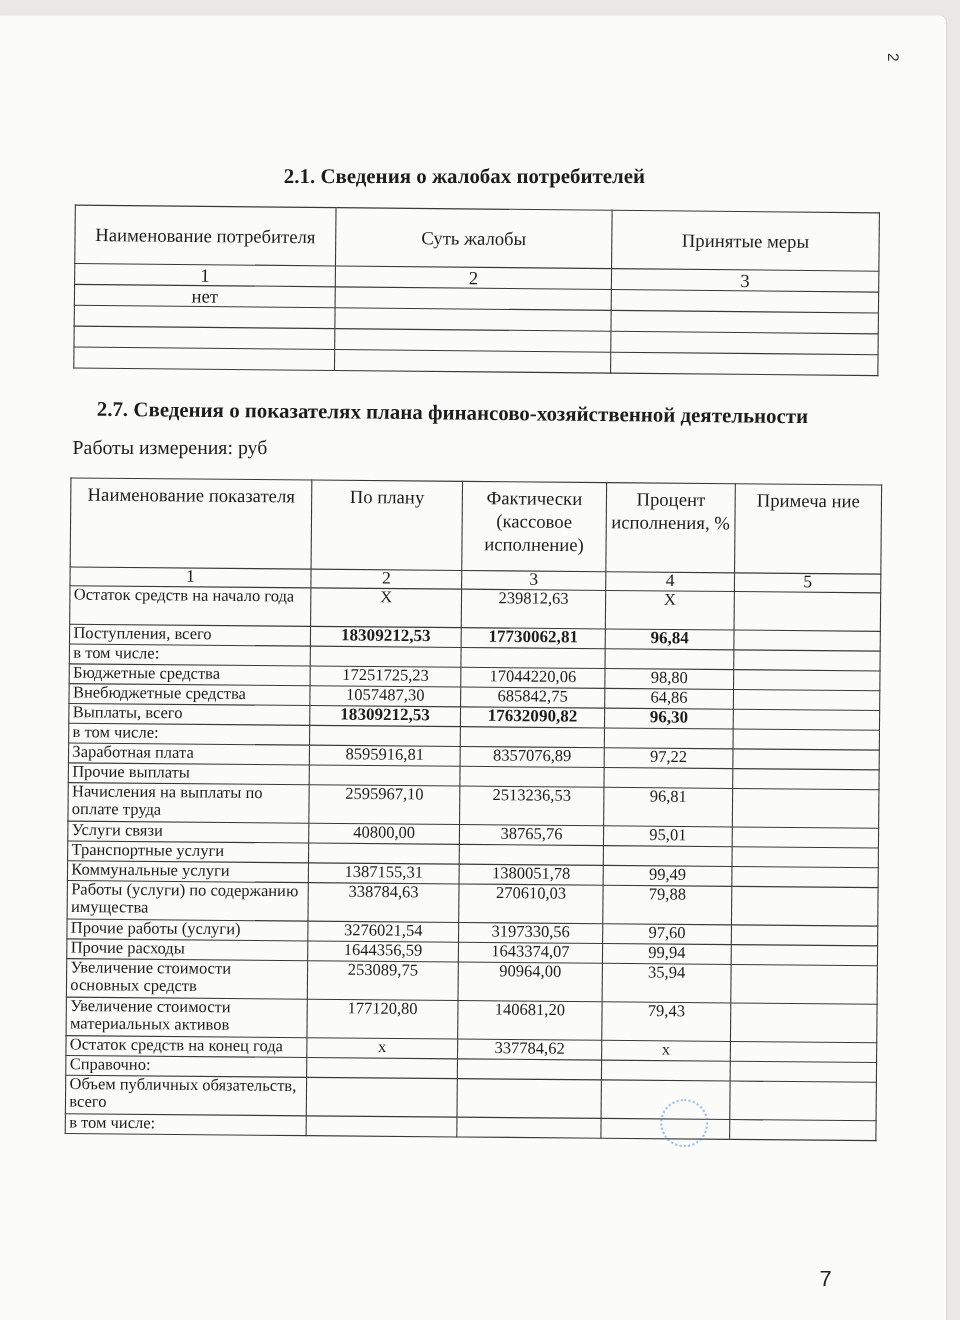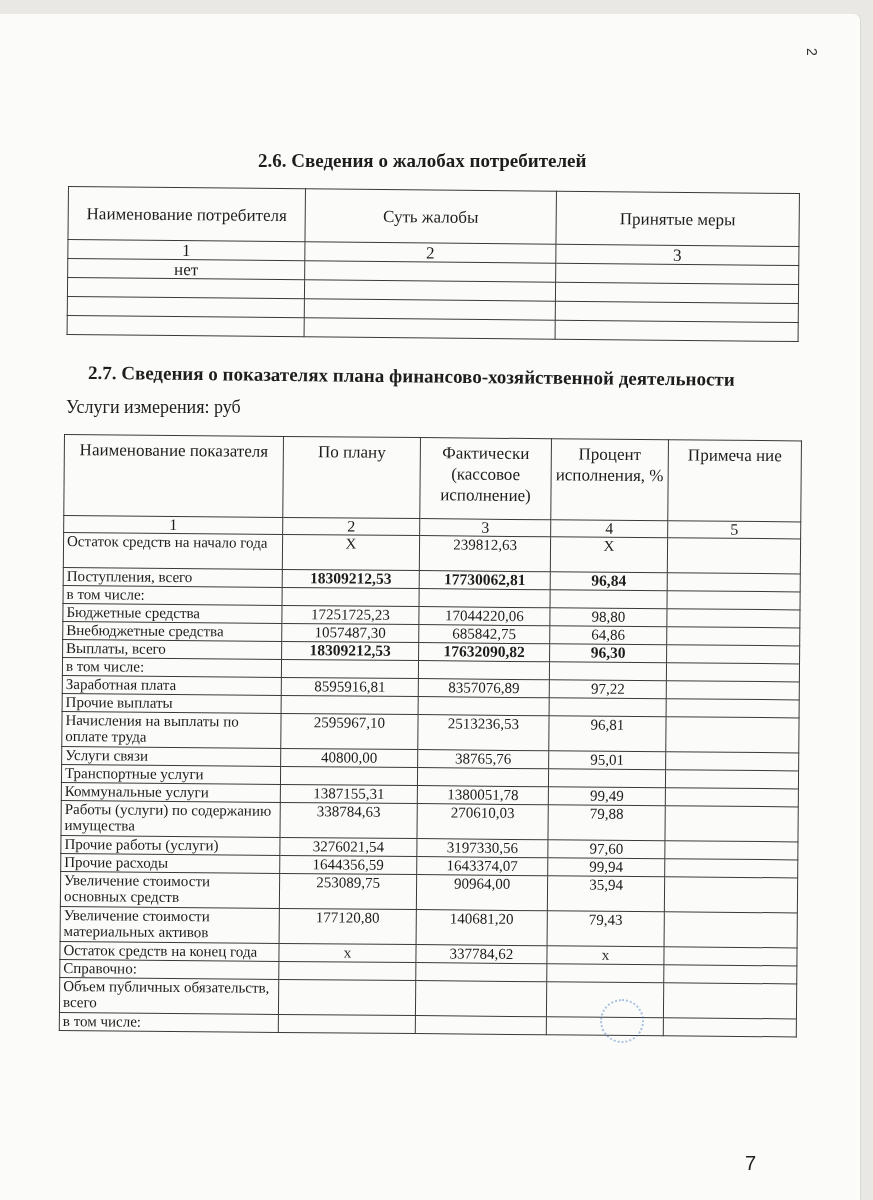--- a/index.html
+++ b/index.html
@@ -57,21 +57,21 @@
       position: absolute; left: 600px; top: 985px; width: 40px; height: 40px;
       border-radius: 50%; border: 2px dotted rgba(70,120,200,0.45);
     }
   </style>
 </head>
 <body>
 
 <div class="page">
   <span class="corner-num">2</span>
 
-  <div class="h26">2.6. Сведения о жалобах потребителей</div>
+  <div class="h26">2.1. Сведения о жалобах потребителей</div>
 
   <table class="t1">
     <thead>
       <tr>
         <th style="width:228px">Наименование потребителя</th>
         <th style="width:242px">Суть жалобы</th>
         <th>Принятые меры</th>
       </tr>
     </thead>
     <tbody id="t1-body">
@@ -97,21 +97,21 @@
         </tr>
         <tr>
           <td></td>
           <td></td>
           <td></td>
         </tr>
       </tbody>
   </table>
 
   <div class="h27">2.7. Сведения о показателях плана финансово-хозяйственной деятельности</div>
-  <div class="unit">Услуги измерения: руб</div>
+  <div class="unit">Работы измерения: руб</div>
 
   <table class="t2">
     <thead>
       <tr>
         <th style="width:210px">Наименование показателя</th>
         <th style="width:128px">По плану</th>
         <th style="width:122px">Фактически (кассовое исполнение)</th>
         <th style="width:108px">Процент исполнения, %</th>
         <th>Примеча ние</th>
       </tr>

